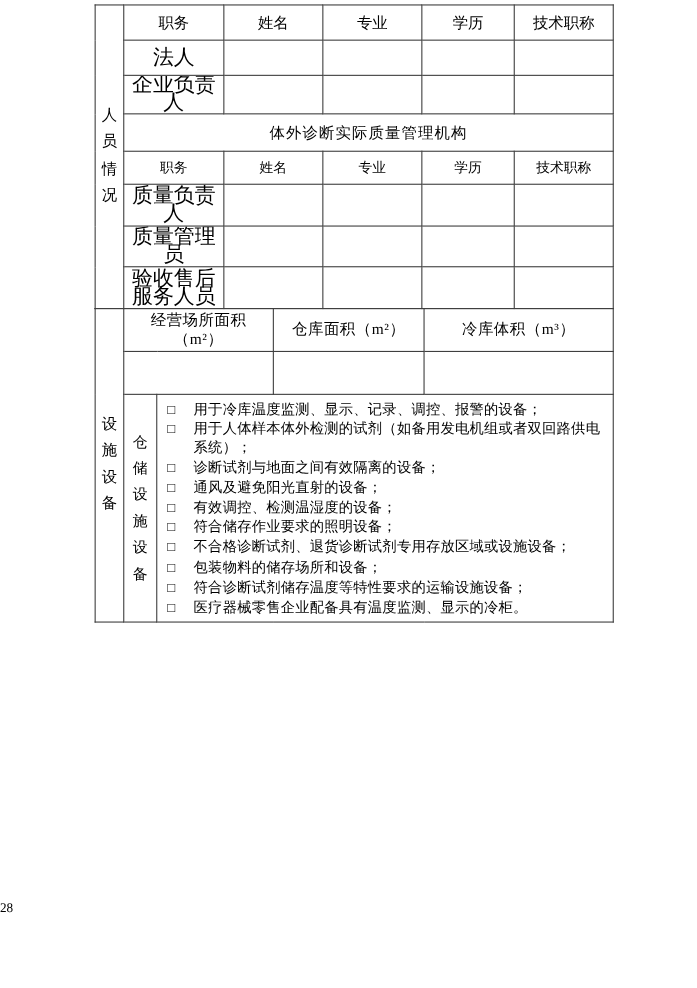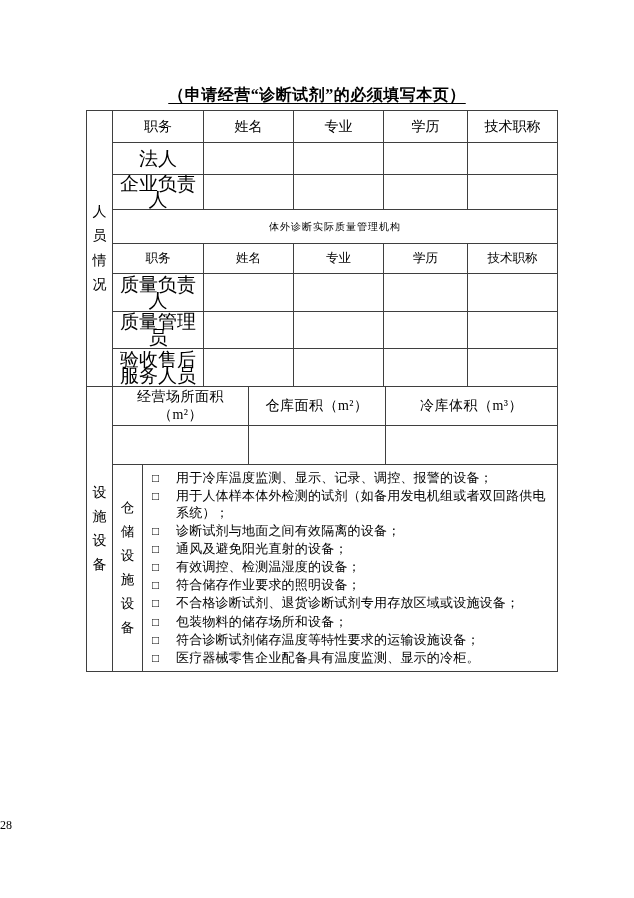--- a/index.html
+++ b/index.html
@@ -36,21 +36,21 @@
     vertical-align:middle;
     font-weight:normal;
     overflow:hidden;
     padding:1px 2px;
   }
   .tblA { margin:4px 0 0 86px; width:471px; }
   .tblB { margin:-1px 0 0 86px; width:471px; }
   .tblA th { font-size:14px; }
   .tblA tr.h2 th { font-size:12.5px; }
   .rowlabel { font-size:19px; line-height:16px;font-family:Liberation Serif, serif; }
-  .subtitle { font-size:10px; letter-spacing:1px; }
+  .subtitle { font-size:14px; letter-spacing:1px; }
   .vtext {
     width:1em;
     margin:16px auto;
     word-break:break-all;
     line-height:1.72;
     font-size:14px;
     text-align:center;
   }
   .vtext.storage { line-height:1.78; font-size:13.5px; }
   .area-h { font-size:14px; letter-spacing:0.5px; }
@@ -67,21 +67,20 @@
     left:0; right:0;
     top:818px;
     font-size:12px;
   }
 </style>
 </head>
 <body>
 
 <div class="page">
 
-  <div class="title">（申请经营“诊断试剂”的必须填写本页）</div>
 
 
   <table class="tblA">
     <colgroup>
       <col style="width:26px">
         <col style="width:91px">
         <col style="width:90px">
       <col style="width:90px">
         <col style="width:84px">
         <col style="width:90px">

